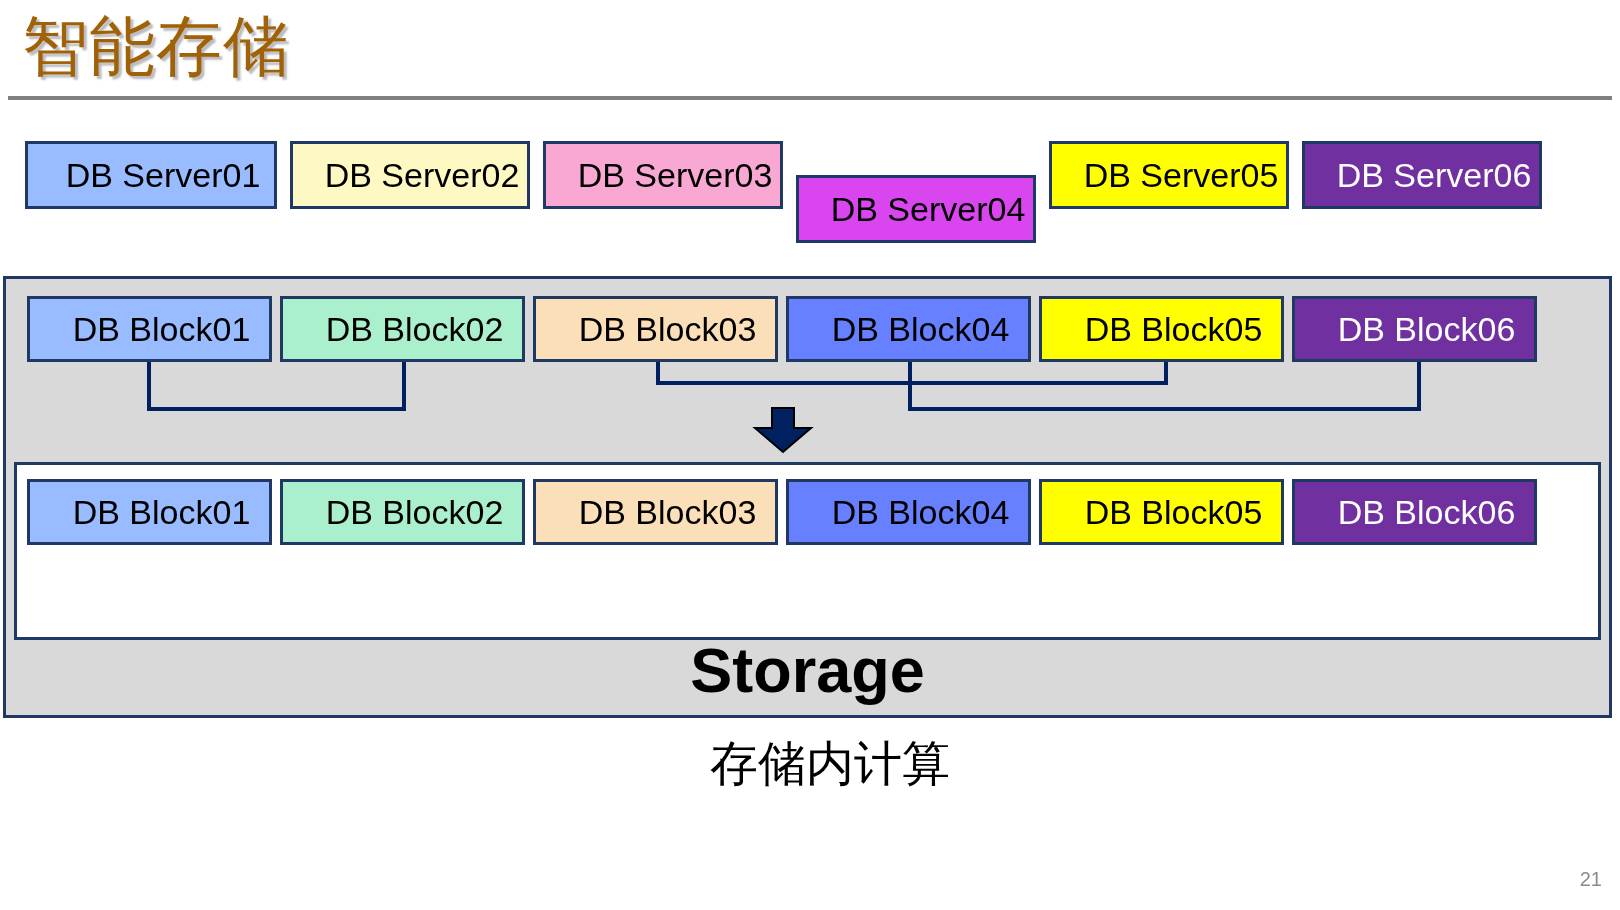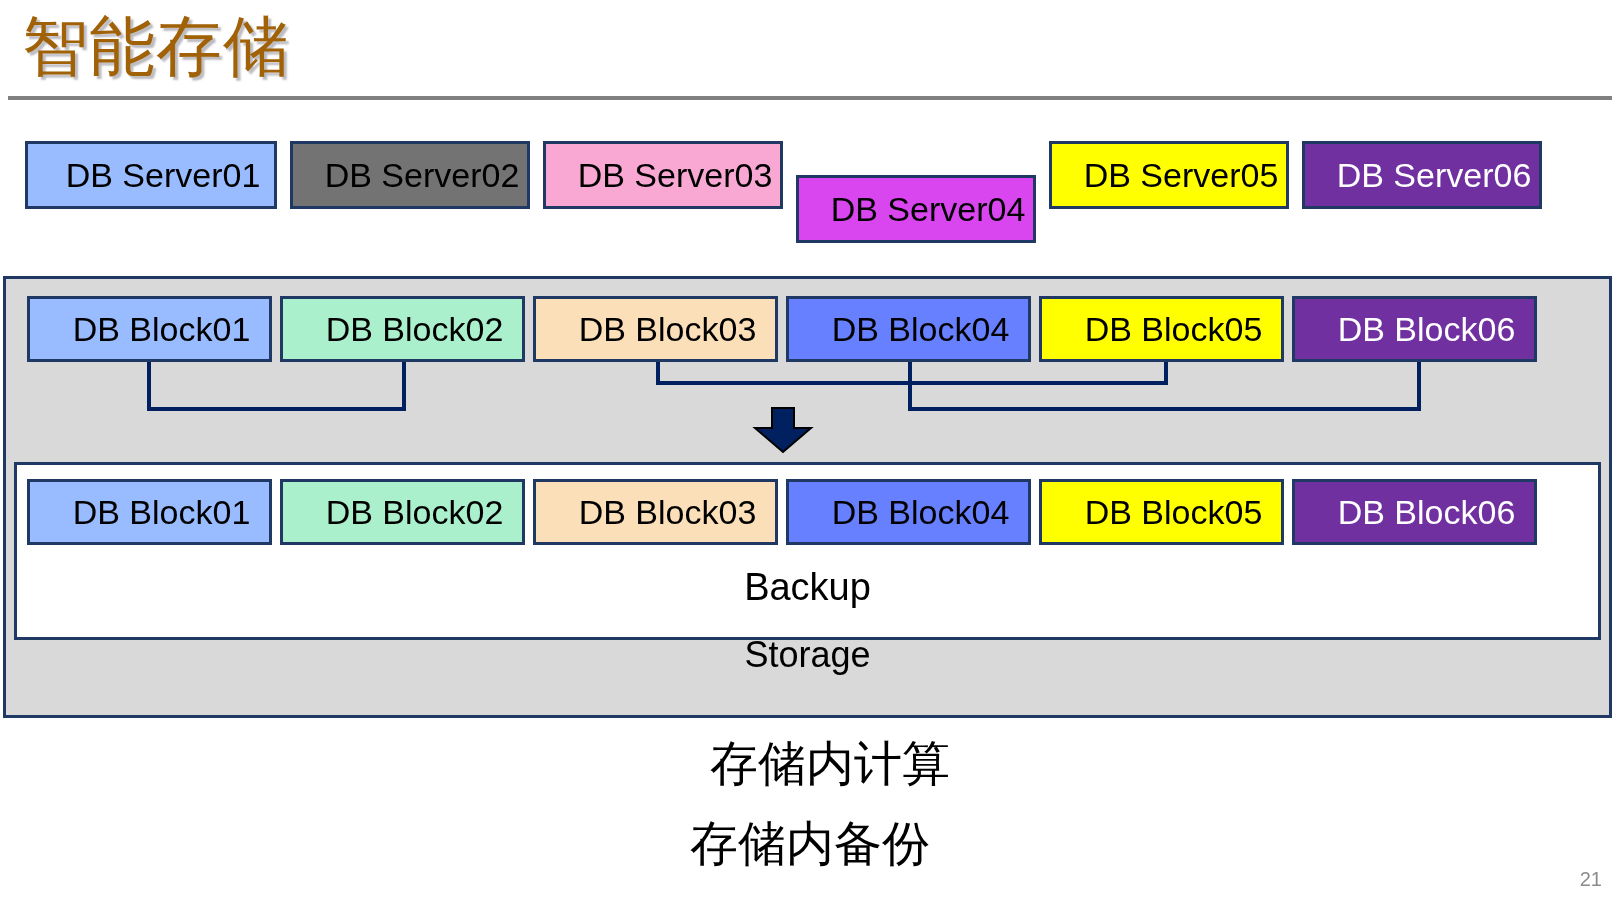--- a/index.html
+++ b/index.html
@@ -112,22 +112,22 @@
     color: #000000;
   }
 
   
   #storage-label {
     position: absolute;
     left: 3px;
     top: 634px;
     width: 1609px;
     text-align: center;
-    font-size: 36px;
-    font-weight: normal;
+    font-size: 63px;
+    font-weight: bold;
     color: #000000;
   }
 
   
   .footer-line {
     position: absolute;
     width: 1620px;
     left: 0;
     text-align: center;
     font-size: 48px;
@@ -150,21 +150,21 @@
 
 <div id="slide">
 
   <div id="title">智能存储</div>
   <div id="title-rule"></div>
 
   <div id="server-row">
       <div class="box" style="left: 25px; width: 252px; background: rgb(153, 187, 255); color: rgb(0, 0, 0);">
         <span>DB Server01</span>
       </div>
-      <div class="box" style="left: 290px; width: 240px; background: #737373; color: rgb(0, 0, 0);">
+      <div class="box" style="left: 290px; width: 240px; background: #fef9c3; color: rgb(0, 0, 0);">
         <span>DB Server02</span>
       </div>
       <div class="box" style="left: 543px; width: 240px; background: #f9a8d4; color: rgb(0, 0, 0);">
         <span>DB Server03</span>
       </div>
       <div class="box" style="left: 796px; width: 240px; background: #d946ef; color: rgb(0, 0, 0); margin-top: 34px;">
         <span>DB Server04</span>
       </div>
       <div class="box" style="left: 1049px; width: 240px; background: rgb(255, 255, 0); color: rgb(0, 0, 0);">
         <span>DB Server05</span>
@@ -226,21 +226,19 @@
       <div class="box" style="left: 786px; width: 245px; background: rgb(102, 128, 255); color: rgb(0, 0, 0);">
         <span>DB Block04</span>
       </div>
       <div class="box" style="left: 1039px; width: 245px; background: rgb(255, 255, 0); color: rgb(0, 0, 0);">
         <span>DB Block05</span>
       </div>
       <div class="box" style="left: 1292px; width: 245px; background: rgb(112, 48, 160); color: rgb(255, 255, 255);">
         <span>DB Block06</span>
       </div>
     </div>
-  <div id="backup-label">Backup</div>
 
   <div id="storage-label">Storage</div>
 
   <div class="footer-line" id="footer-1">存储内计算</div>
-  <div class="footer-line" id="footer-2">存储内备份</div>
 
   <div id="page-number">21</div>
 </div>
 
 </body></html>

